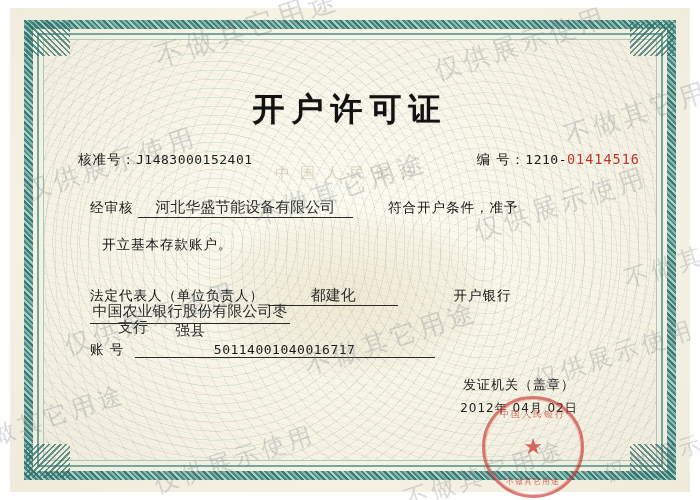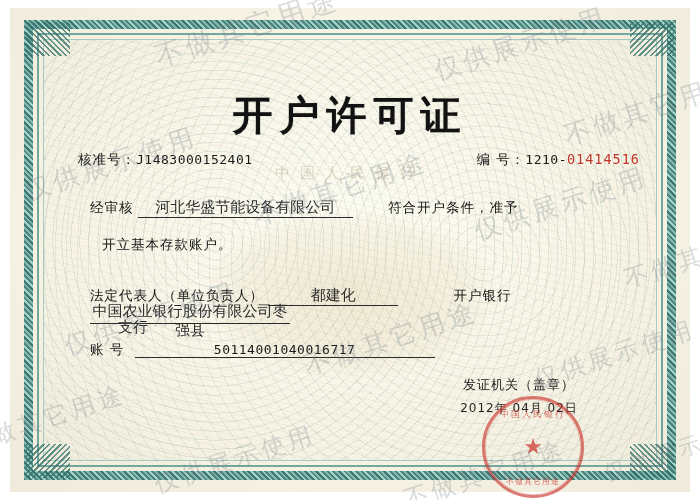--- a/index.html
+++ b/index.html
@@ -126,21 +126,21 @@
     bottom: 38px;
     color: #1b1b1b;
   }
 
   .title {
     position: absolute;
     left: 0;
     right: 0;
     top: 42px;
     text-align: center;
-    font-size: 40px;
+    font-size: 32px;
     letter-spacing: 7px;
     font-weight: bold;
     color: #121212;
     font-family: "DejaVu Sans", "Liberation Sans", sans-serif;
     text-shadow: 0 0 1px rgba(0,0,0,.35);
   }
 
   .row { position: absolute; font-size: 13.5px; color: #141414; }
 
   .label { font-size: 13.5px; letter-spacing: 1px; color: #121212; }

